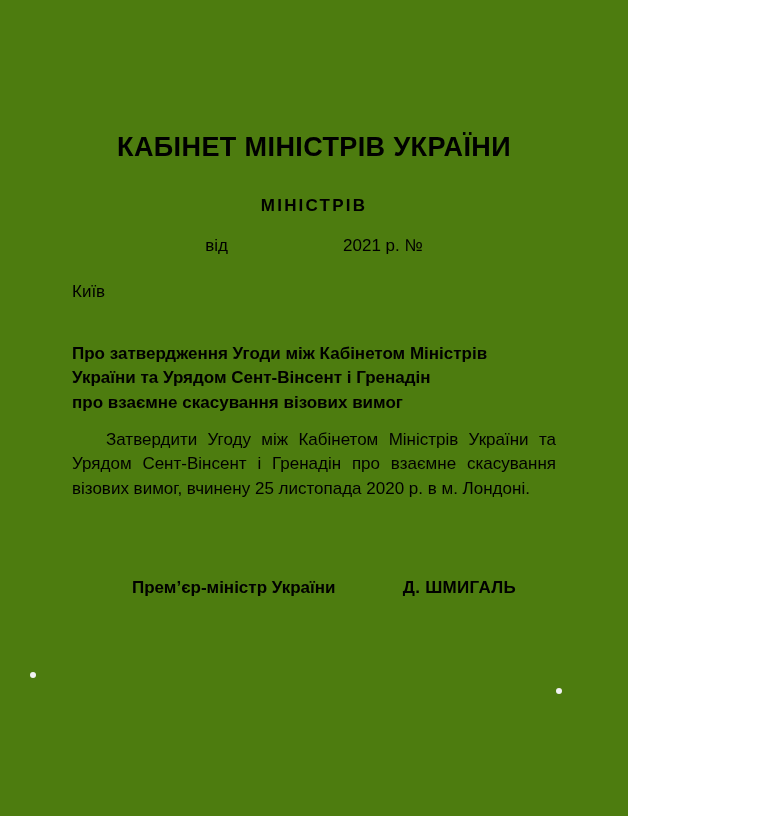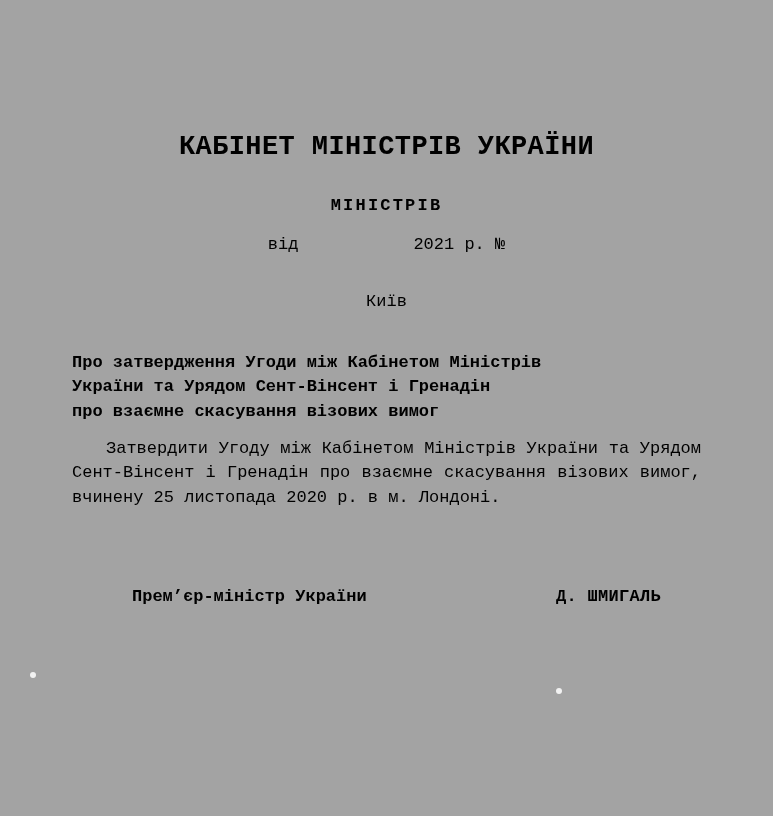--- a/index.html
+++ b/index.html
@@ -1,25 +1,25 @@
 <!DOCTYPE html>
 <html lang="uk"><head>
 <meta charset="utf-8">
 <style>
   html, body {
     margin: 0;
     padding: 0;
     background: #ffffff;
   }
   .page {
-    width: 773px;
+    width: 628px;
     height: 816px;
-    background: #a3a3a3;
+    background: #4d7c0f;
     position: relative;
-    font-family: Liberation Mono, monospace;
+    font-family: Liberation Sans, sans-serif;
     color: #000000;
     overflow: hidden;
   }
   .content {
     padding: 0 72px;
     box-sizing: border-box;
   }
   .doc-title {
     text-align: center;
     font-size: 27px;
@@ -37,23 +37,22 @@
   }
   .date-line {
     text-align: center;
     font-size: 17px;
     margin-top: 20px;
   }
   .date-line .from {
     margin-right: 115px;
   }
   .city {
-    text-align: center;
     font-size: 17px;
-    margin-top: 38px;
+    margin-top: 26px;
   }
   .subject {
     font-size: 17px;
     font-weight: bold;
     margin-top: 40px;
     line-height: 1.45;
   }
   .subject div {
     white-space: nowrap;
   }

